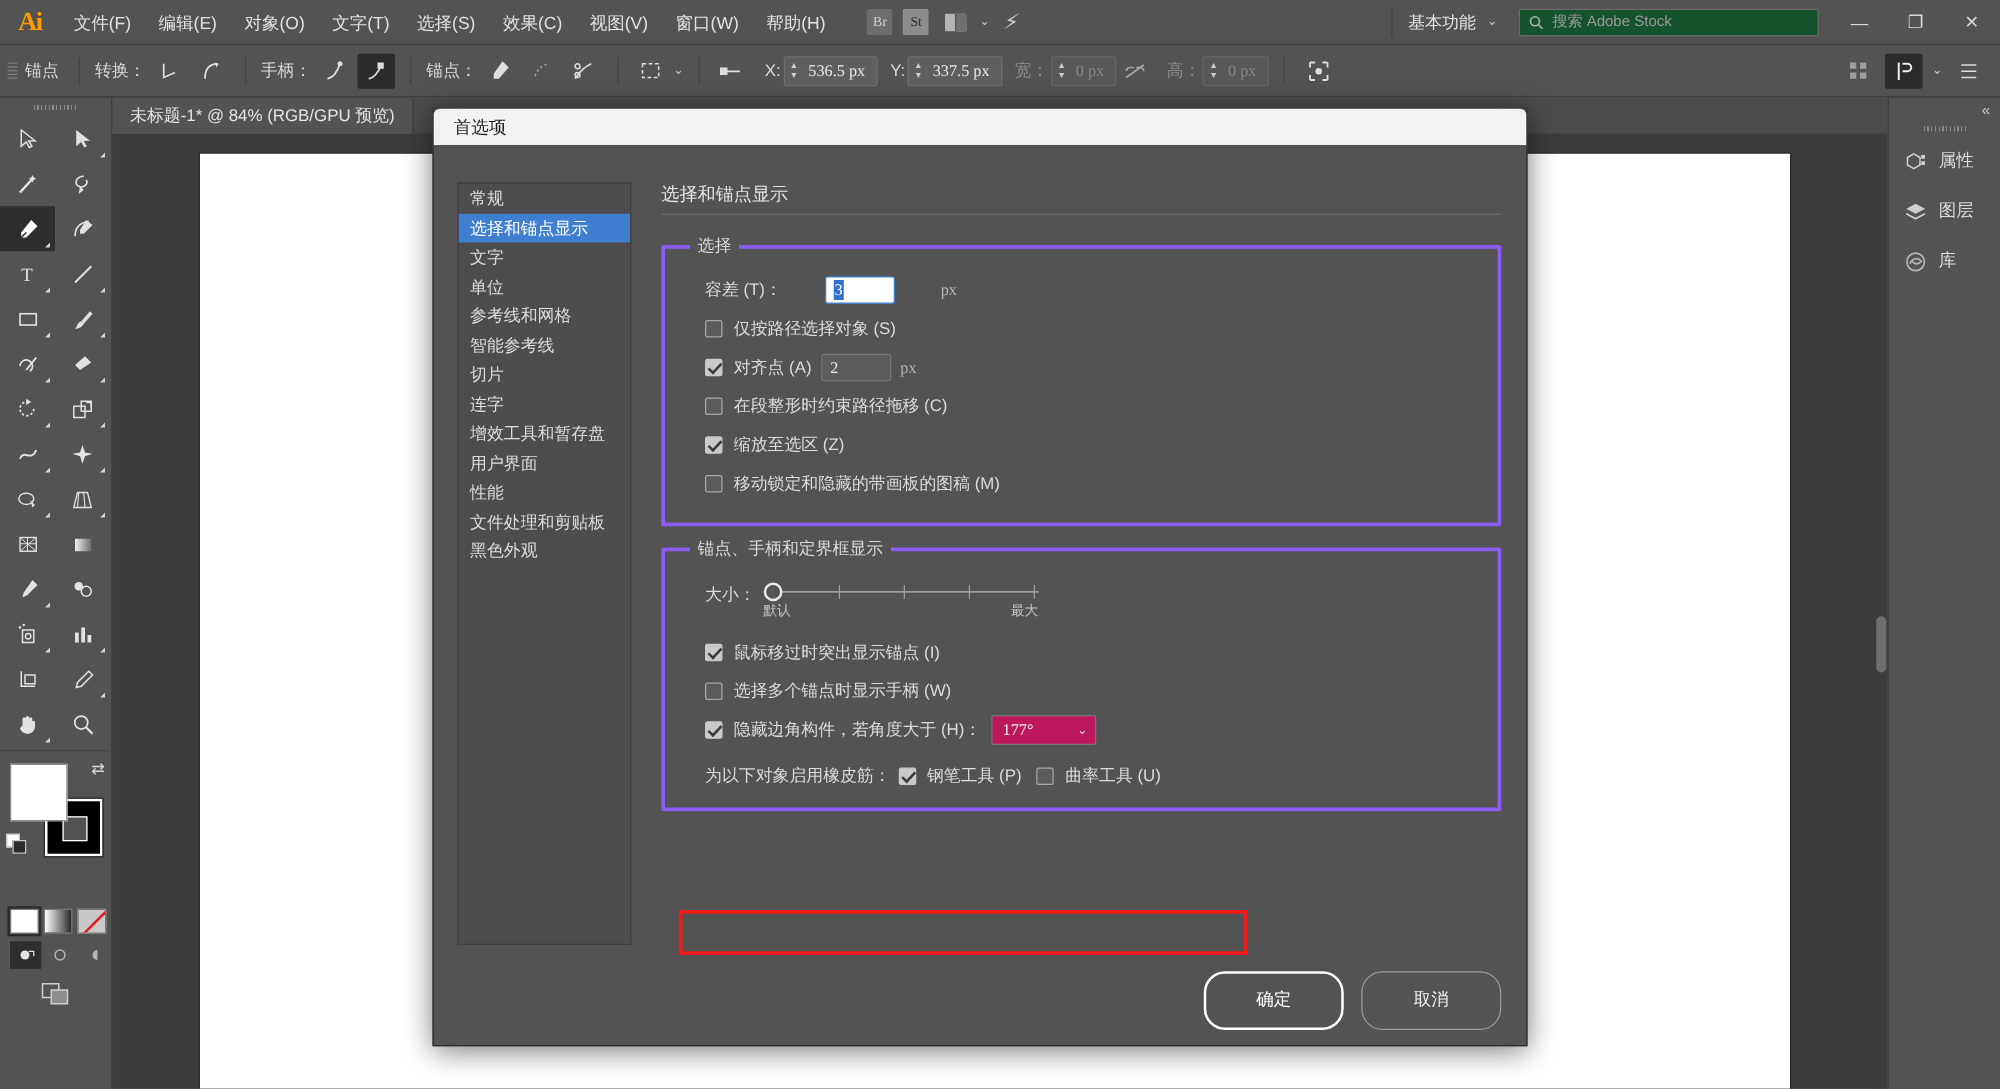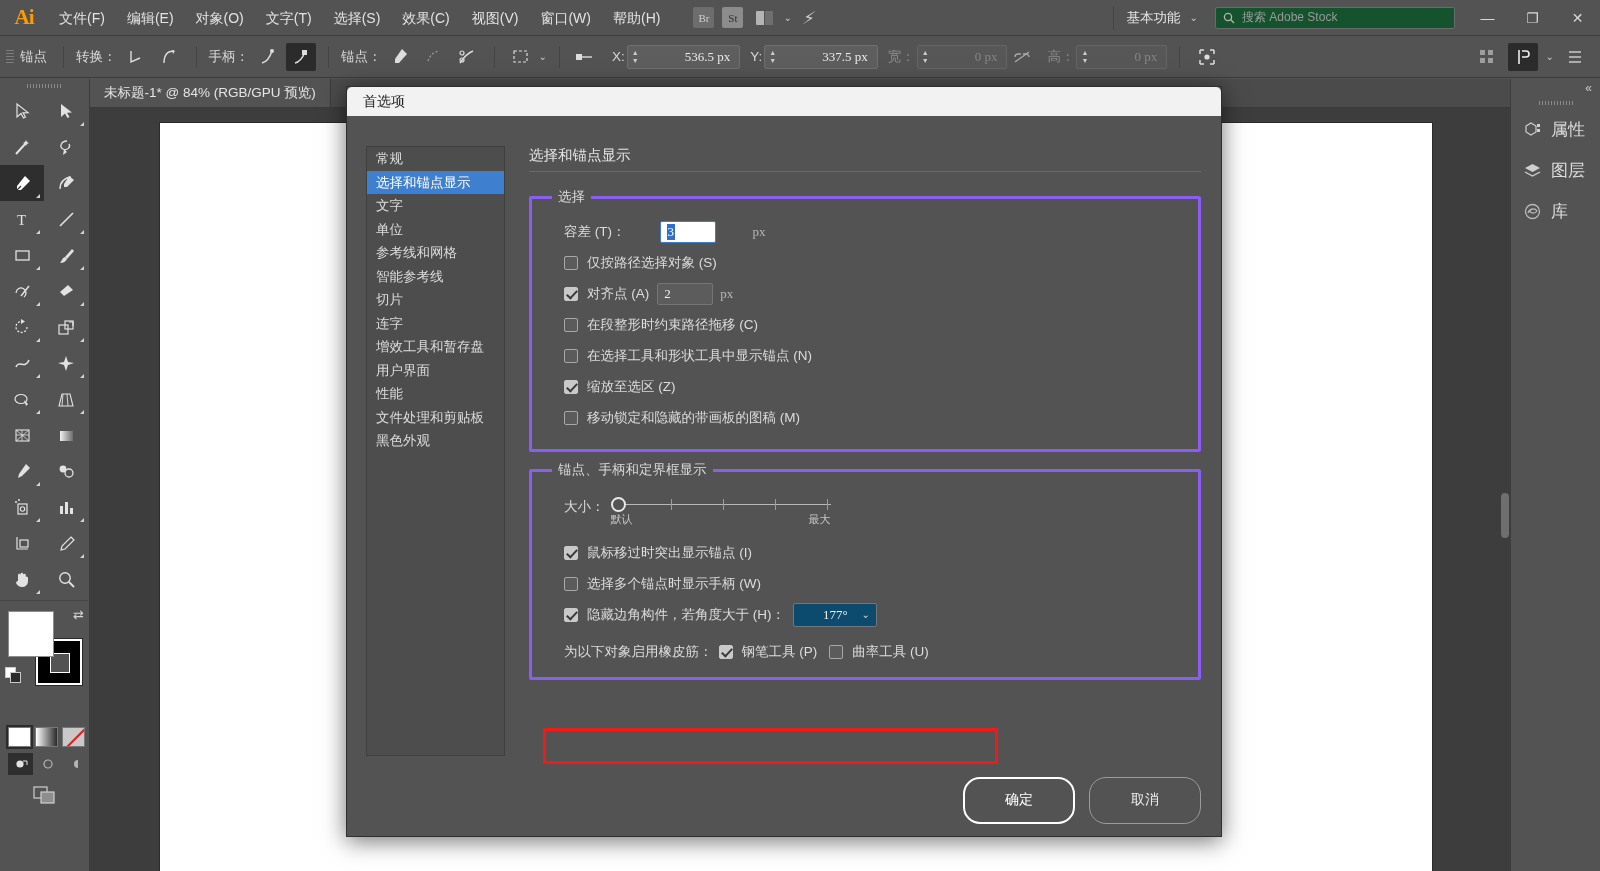--- a/index.html
+++ b/index.html
@@ -78,21 +78,21 @@
   .cb-sep { width: 1px; height: 22px; background: #454545; margin: 0 12px; }
   .cb-group { display: flex; align-items: center; gap: 3px; }
   .cb-ico {
     width: 30px; height: 28px; display: flex; align-items: center; justify-content: center;
     color: #ddd; font-size: 16px; border-radius: 2px;
   }
   .cb-ico.active { background: #2b2b2b; }
   .cb-ico svg { display:block; }
   .num-field {
     display: flex; align-items: center; background: #5e5e5e; border: 1px solid #6f6f6f;
-    border-radius: 2px; height: 24px; margin-left: 2px; gap: 38px;
+    border-radius: 2px; height: 24px; margin-left: 2px;
   }
   .num-field.disabled { background: #575757; border-color: #656565; color: #8a8a8a; }
   .spin { width: 15px; display:flex; flex-direction:column; align-items:center; justify-content:center;
           font-size: 7px; color:#ccc; line-height:8px; }
   .num-val { padding: 0 9px 0 4px; font-size: 13px; color: #eaeaea; white-space: nowrap;
              font-family:"Liberation Serif", serif; }
   .num-field.disabled .num-val { color: #868686; }
   .field-label { font-size: 13.5px; color: #d9d9d9; margin-left: 10px; }
   .field-label.dim { color: #8d8d8d; }
   .cb-right { margin-left: auto; display: flex; align-items: center; padding-right: 10px; gap: 6px; }
@@ -171,21 +171,21 @@
   
   .rightpanel {
     position: absolute; right: 0; top: 79px; width: 90px; height: 792px;
     background: #535353; border-left: 1px solid #3d3d3d;
   }
   .rp-collapse { height: 18px; display:flex; align-items:center; justify-content:flex-end; padding-right:8px;
      font-size: 12px; color: #c9c9c9; }
   .rp-grip { height: 12px; display:flex; align-items:center; justify-content:center; }
   .rp-grip span { width: 34px; height: 4px;
     background-image: repeating-linear-gradient(90deg,#8a8a8a 0 1px,transparent 1px 3px); }
-  .rp-item { display:flex; align-items:center; gap:8px; padding: 9px 0 9px 10px; color:#dcdcdc; font-size: 17px; }
+  .rp-item { display:flex; align-items:center; gap:8px; padding: 9px 0 9px 10px; color:#dcdcdc; font-size: 14px; }
   .rp-ico { width: 22px; height: 22px; display:flex; align-items:center; justify-content:center; color:#cfcfcf; }
 
   
   .dialog {
     position: absolute; left: 346px; top: 86px; width: 876px; height: 751px;
     background: #535353; border: 1px solid #2f2f2f;
     box-shadow: 0 4px 22px rgba(0,0,0,.55);
   }
   .dlg-title {
     height: 29px; background: #f2f2f2; color: #1e1e1e; font-size: 14px;
@@ -243,22 +243,22 @@
   }
   .slbl { position:absolute; top: 17px; font-size: 11px; color: #c6c6c6; white-space:nowrap; }
 
   .handle-btn {
     width: 32px; height: 25px; display:flex; align-items:center; justify-content:center;
     background: #5b5b5b; border: 1px solid #6b6b6b;
   }
   .handle-btn.sel { background: #2e2e2e; border-color: #2e2e2e; }
 
   .selectbox {
-    height: 24px; min-width: 84px; background: #0c4a6e; border: 1px solid #757575; border-radius: 2px;
-    display:flex; align-items:center; justify-content:flex-end; padding: 0 6px 0 8px;
+    height: 24px; min-width: 84px; background: #be185d; border: 1px solid #757575; border-radius: 2px;
+    display:flex; align-items:center; justify-content:space-between; padding: 0 6px 0 8px;
     font-size: 13px; color: #eee; font-family:"Liberation Serif", serif;
   }
   .selectbox .cv { font-size: 10px; color: #d8d8d8; margin-left: 14px; }
 
   .redbox {
     position: absolute; left: 196px; top: 612px; width: 455px; height: 36px;
     border: 3px solid #ef1a1a; pointer-events: none;
   }
 
   .dlg-footer {
@@ -807,24 +807,20 @@
             </span>
             <span class="unit">px</span>
           </div>
 
 
           <div class="row" style="padding-left:14px;">
             <span class="cb"></span>
             <span class="lbl">在段整形时约束路径拖移 (C)</span>
           </div>
 
-          <div class="row" style="padding-left:14px;">
-            <span class="cb"></span>
-            <span class="lbl">在选择工具和形状工具中显示锚点 (N)</span>
-          </div>
 
           <div class="row" style="padding-left:14px;">
             <span class="cb on"></span>
             <span class="lbl">缩放至选区 (Z)</span>
           </div>
 
           <div class="row" style="padding-left:14px;">
             <span class="cb"></span>
             <span class="lbl">移动锁定和隐藏的带画板的图稿 (M)</span>
           </div>

